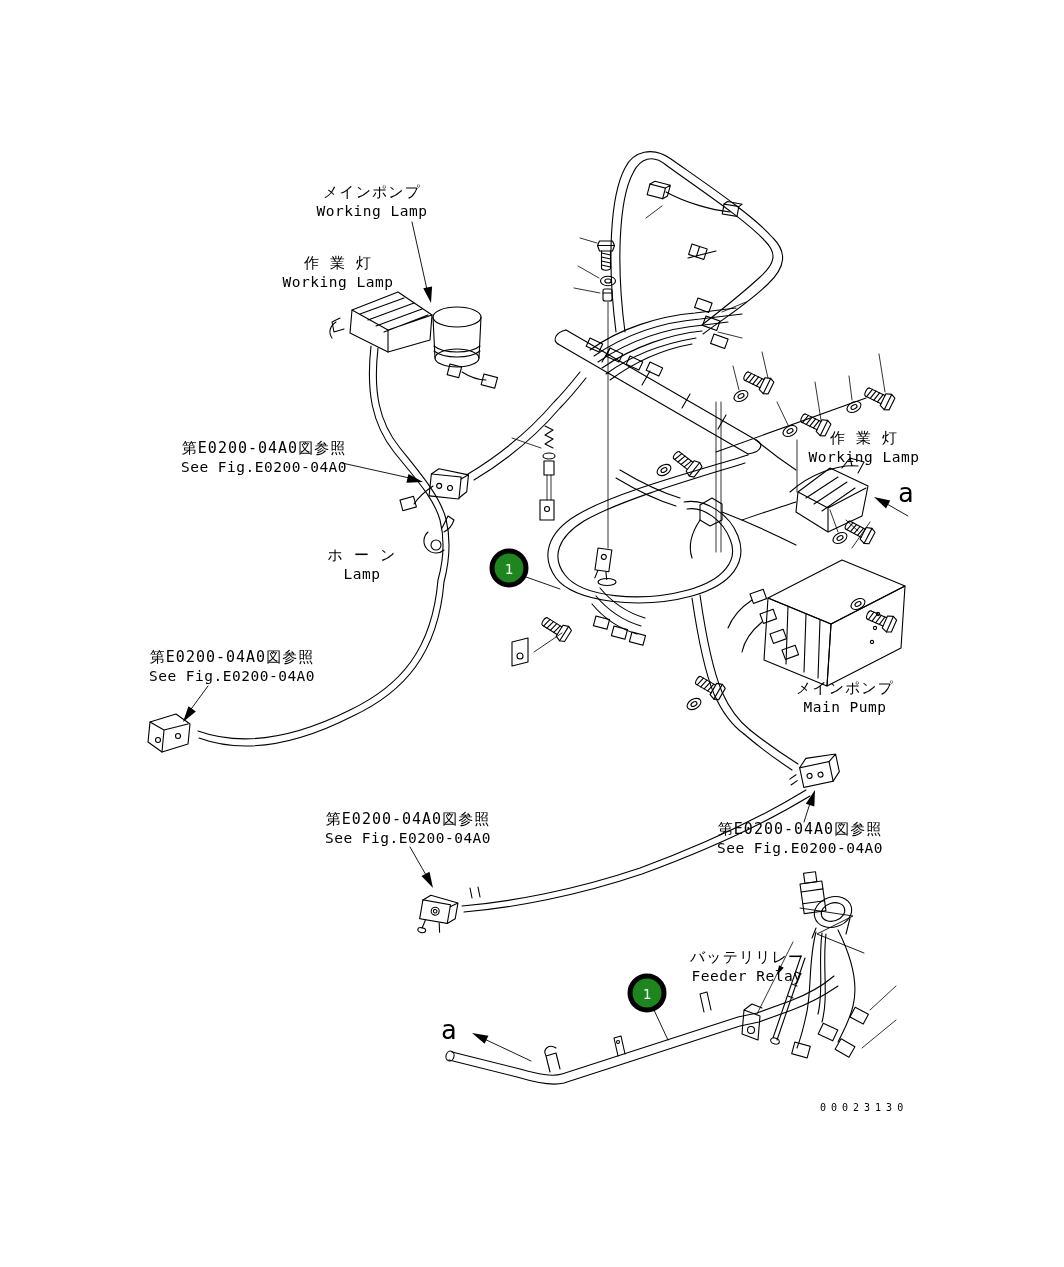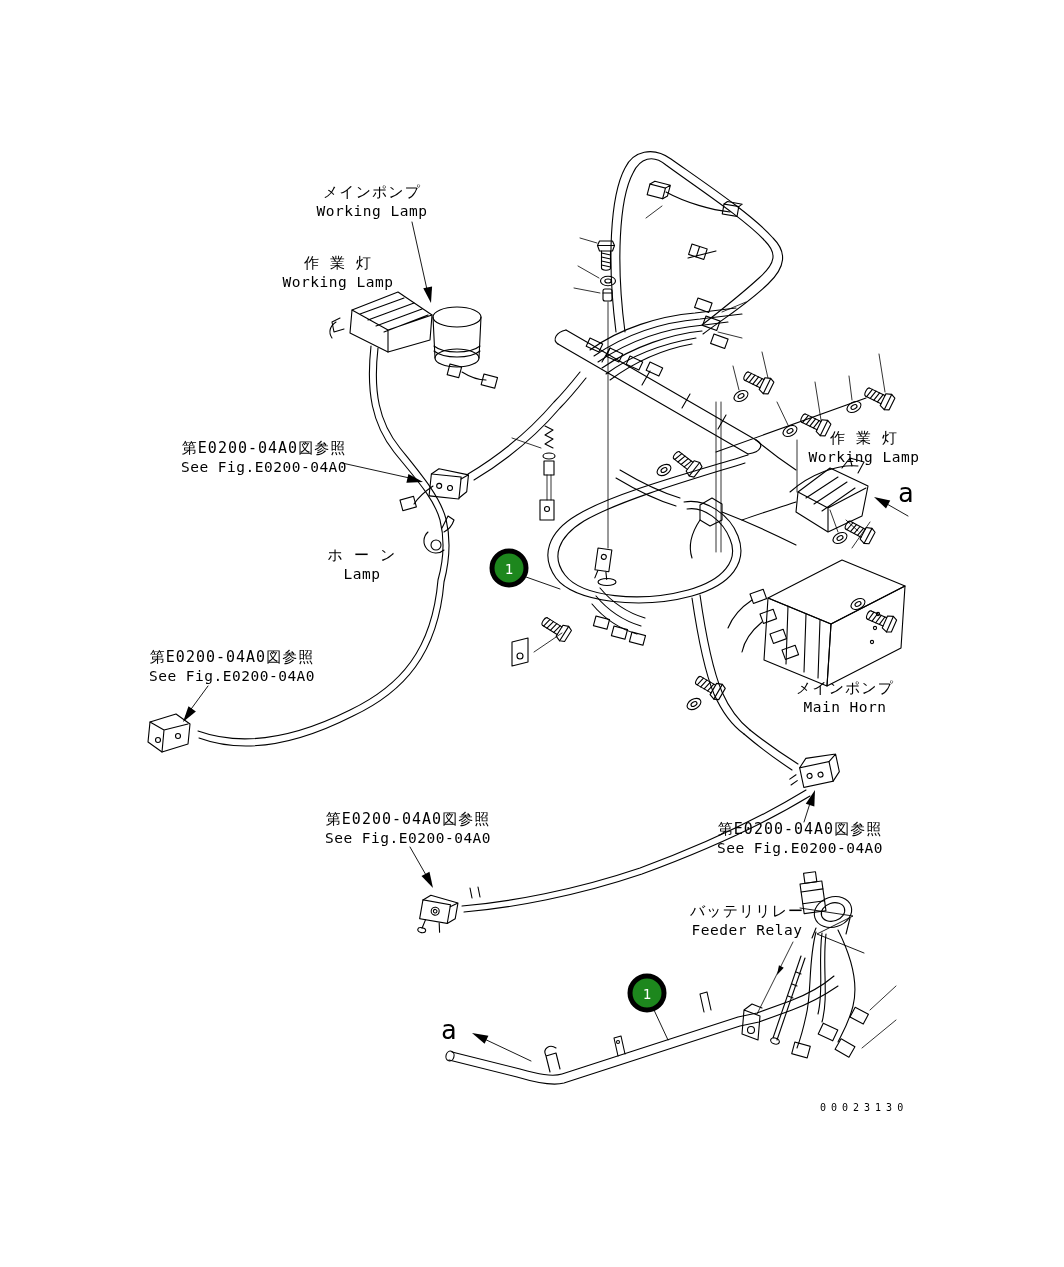--- a/index.html
+++ b/index.html
@@ -377,24 +377,24 @@
     <span class="en">See Fig.E0200-04A0</span>
   </div>
 
   <div class="lbl" style="left:864px;top:429px">
     <span class="jp">作 業 灯</span>
     <span class="en">Working Lamp</span>
   </div>
 
   <div class="lbl" style="left:845px;top:679px">
     <span class="jp">メインポンプ</span>
-    <span class="en">Main Horn</span>
-  </div>
-
-  <div class="lbl" style="left:747px;top:902px">
+    <span class="en">Main Pump</span>
+  </div>
+
+  <div class="lbl" style="left:747px;top:948px">
     <span class="jp">バッテリリレー</span>
     <span class="en">Feeder Relay</span>
   </div>
 
   <div class="amark" style="left:898px;top:478px">a</div>
   <div class="amark" style="left:441px;top:1015px">a</div>
 
   <div class="callout" style="left:509px;top:568px">
     <span>1</span>
   </div>

